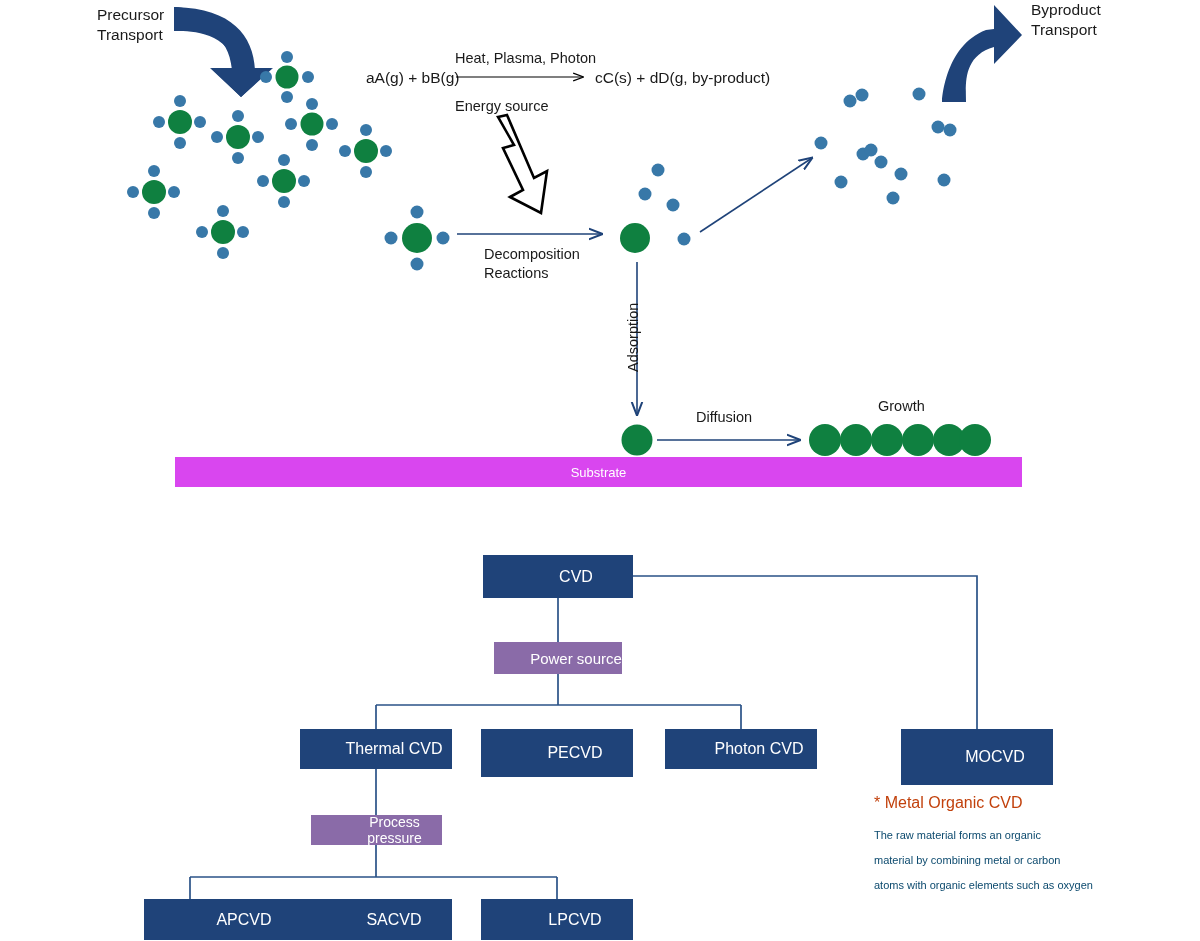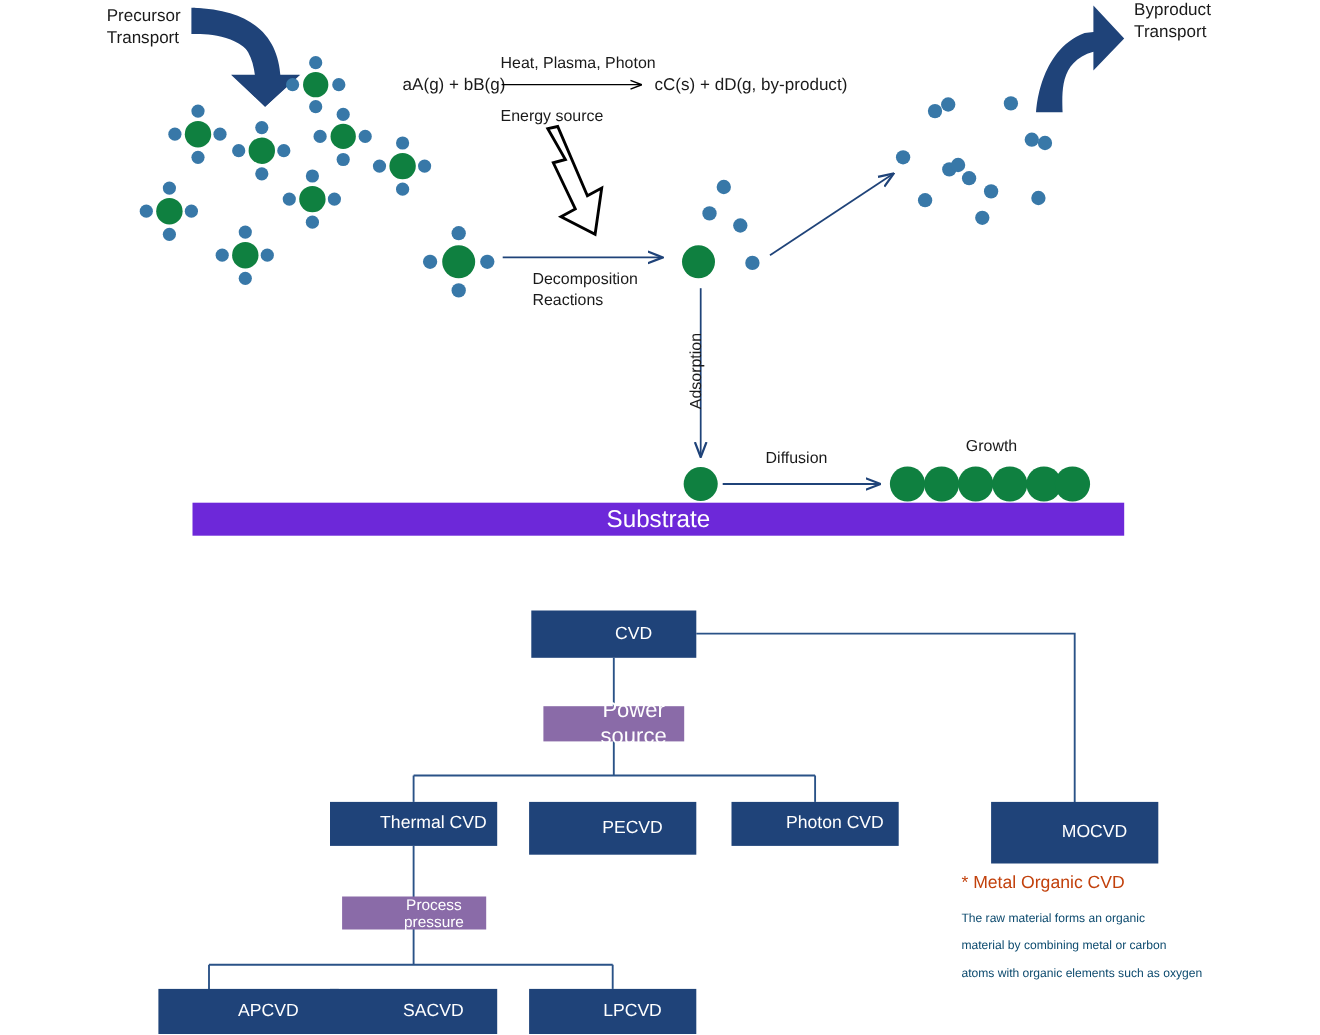--- a/index.html
+++ b/index.html
@@ -15,26 +15,26 @@
   .lbl{position:absolute;white-space:pre;line-height:1.28;}
   .lbl-sm{font-size:14.5px;}
   .lbl-md{font-size:15.5px;}
   .lbl-eq{font-size:15.5px;}
 
   .node{
     position:absolute;display:flex;align-items:center;justify-content:center;
     color:#ffffff;font-size:16px;box-sizing:border-box;text-align:center;padding-left:36px;
   }
   .node.navy{background:#1f4379;}
-  .node.purple{background:#8a6ba8;font-size:20px;}
+  .node.purple{background:#8a6ba8;font-size:15px;}
 
   .substrate{
-    position:absolute;background:#6d28d9;color:#ffffff;
+    position:absolute;background:#d946ef;color:#ffffff;
     display:flex;align-items:center;justify-content:center;
-    font-size:22px;box-sizing:border-box;
+    font-size:13px;box-sizing:border-box;
   }
   .note-title{position:absolute;font-size:16px;color:#c2410c;white-space:pre;}
   .note-body{position:absolute;font-size:11px;color:#0c4a6e;line-height:1.85;white-space:pre;}
   .rot-lbl{position:absolute;font-size:14.5px;transform-origin:0 0;transform:rotate(-90deg);white-space:pre;}
 </style>
 </head>
 <body>
 
 <div id="root">
 

